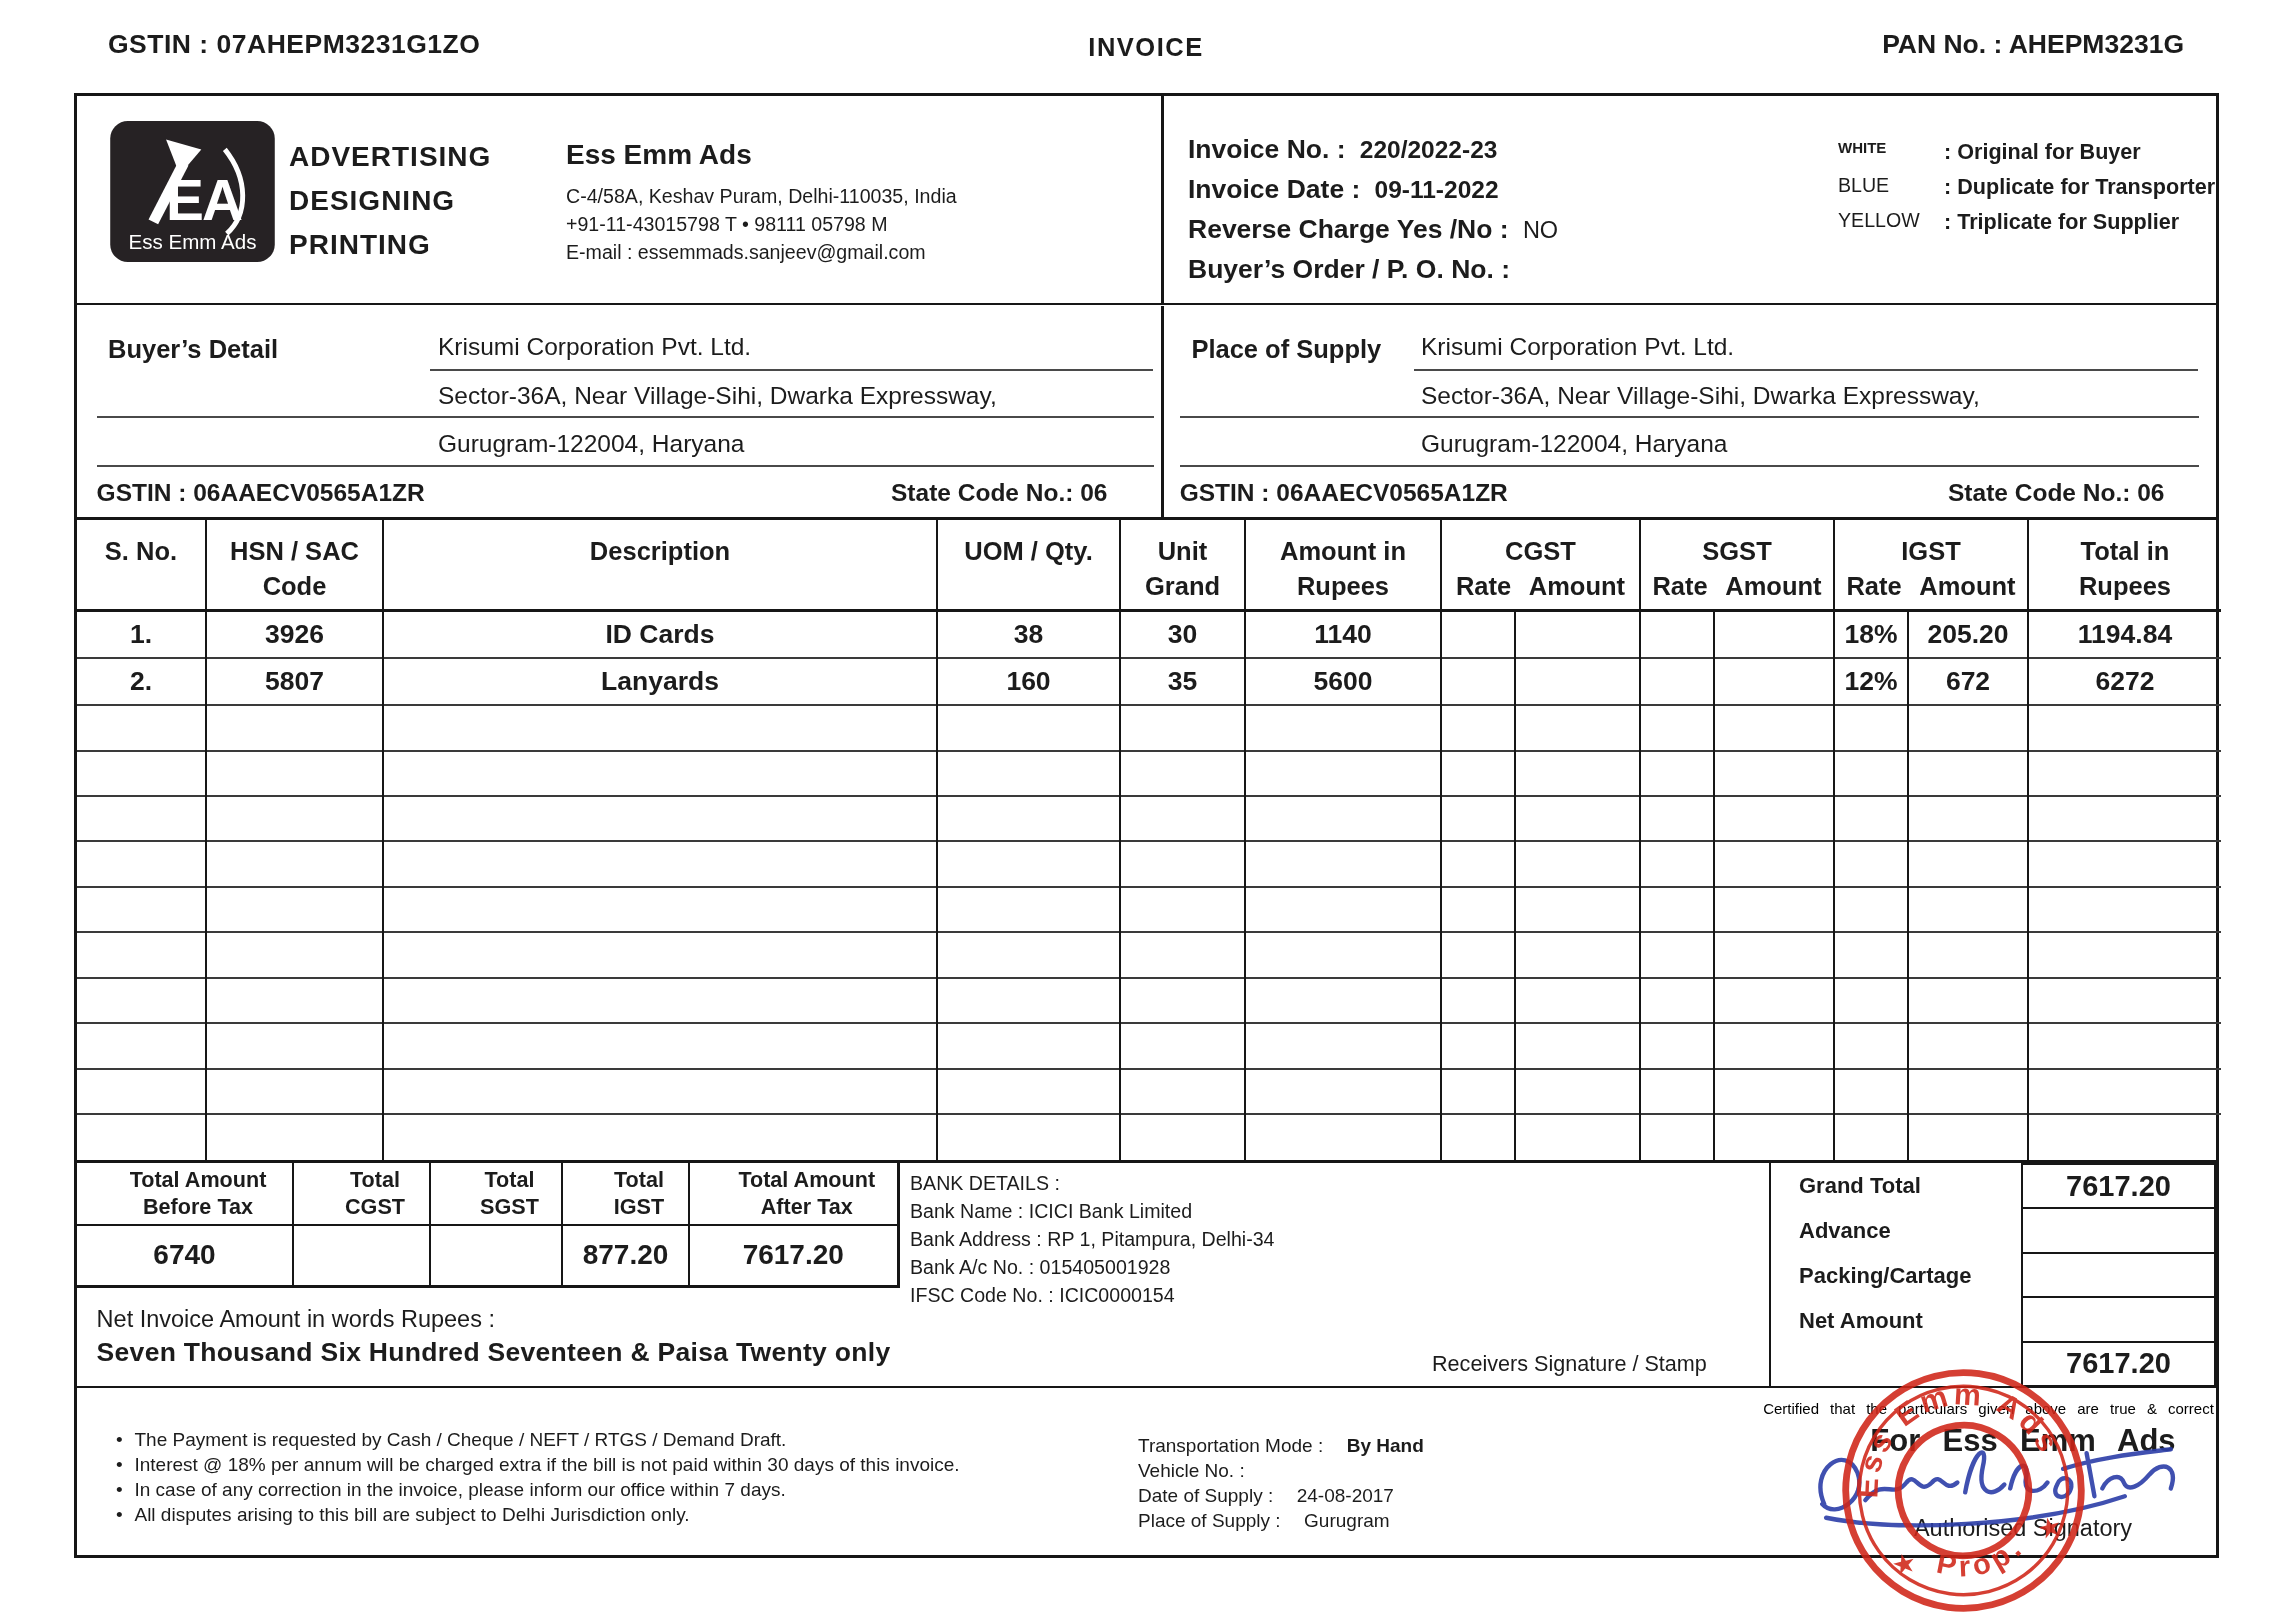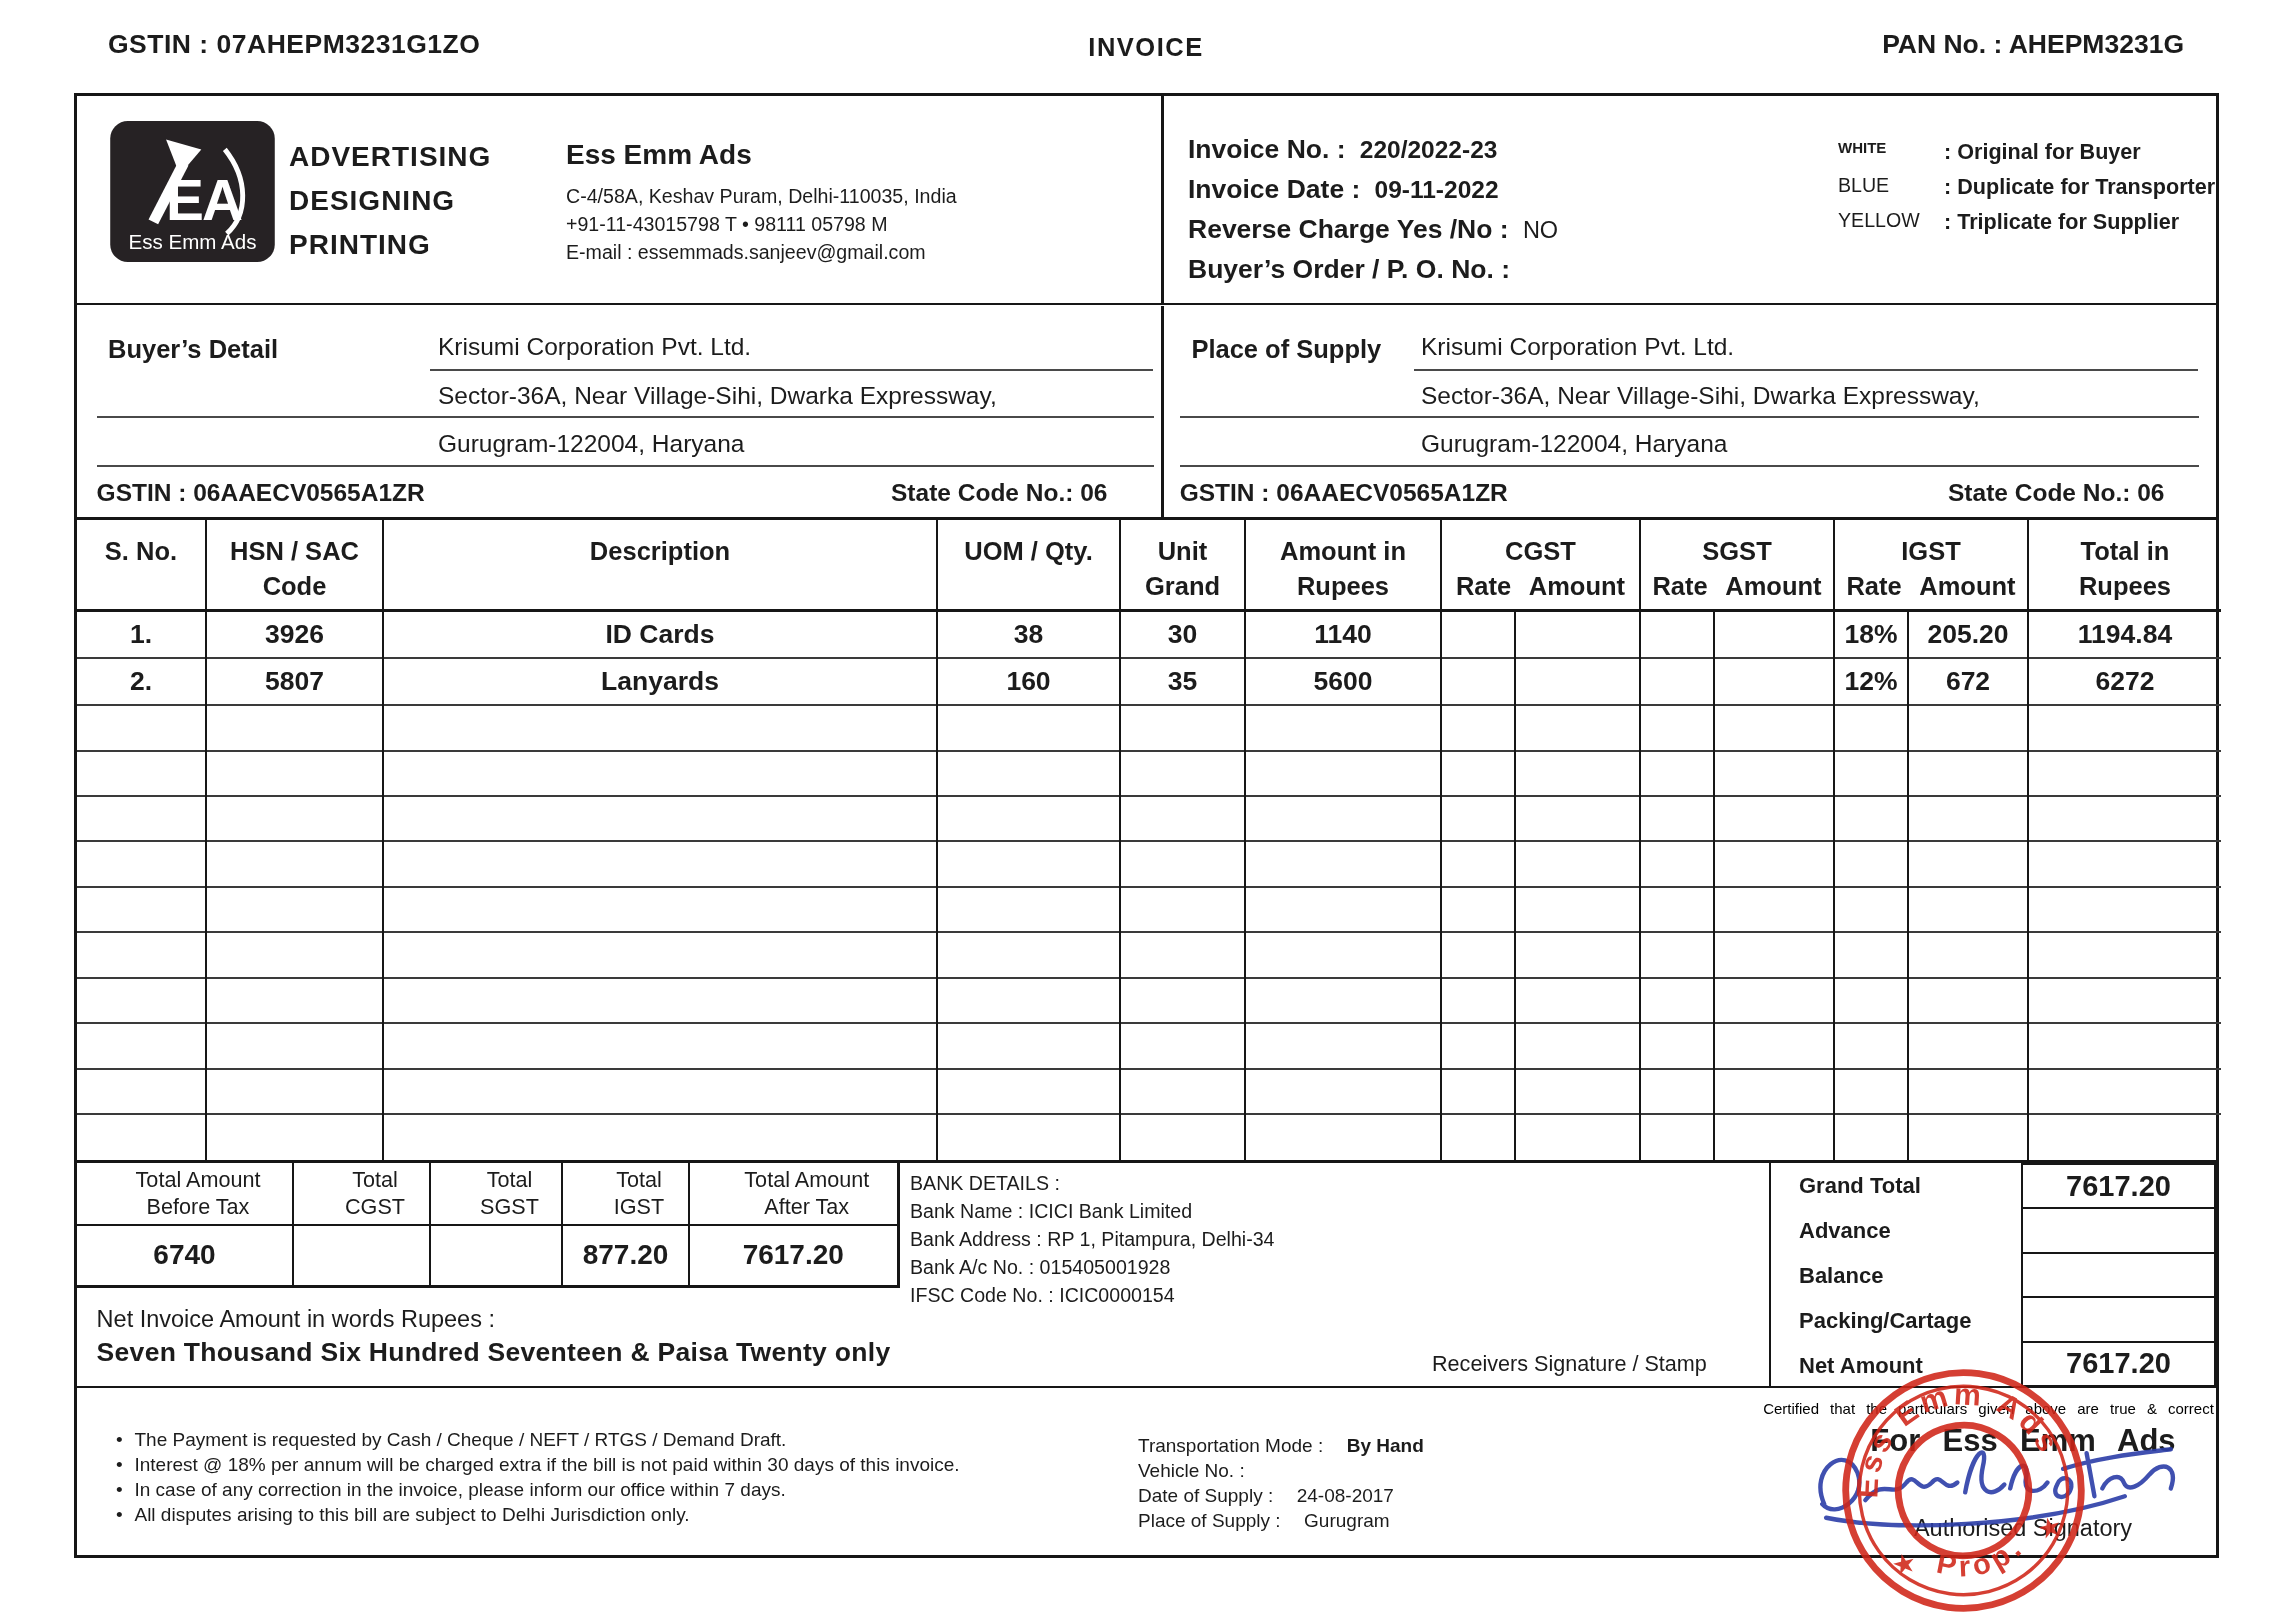--- a/index.html
+++ b/index.html
@@ -52,21 +52,21 @@
   table.items th:last-child,table.items td:last-child{border-right:none;}
   table.items tr.data-row{height:47px;}
   table.items tr.empty-row{height:45px;}
   .subhead{display:flex;justify-content:center;gap:17.6px;}
 
   
   .sec-bottom{left:0;top:1064px;width:2139px;height:225px;border-top:3.9px solid #161616;}
   table.summary{position:absolute;left:0;top:0;width:821px;height:123px;border-collapse:collapse;table-layout:fixed;
       border-right:3.9px solid #161616;border-bottom:3.9px solid #161616;}
   table.summary th{border-right:2px solid #161616;border-bottom:2px solid #161616;
-      font-size:21.6px;font-weight:400;line-height:26.5px;vertical-align:middle;padding-left:28px;}
+      font-size:21.6px;font-weight:700;line-height:26.5px;vertical-align:middle;padding-left:28px;}
   table.summary td{border-right:2px solid #161616;font-size:28px;font-weight:700;text-align:center;}
   table.summary th:last-child,table.summary td:last-child{border-right:none;}
   .bank{position:absolute;left:833px;top:5.9px;font-size:19.6px;line-height:28px;}
   .words-label{position:absolute;left:19.6px;top:143px;font-size:23.5px;}
   .words-value{position:absolute;left:19.6px;top:174px;font-size:26.5px;font-weight:700;letter-spacing:0.3px;}
   .receivers{position:absolute;left:1355px;top:188px;font-size:21.6px;}
   .grand{position:absolute;left:1692px;top:0;width:447px;height:225px;border-left:2px solid #161616;}
   .gt-row{height:45px;display:flex;align-items:center;padding-left:28px;font-size:22px;font-weight:700;}
   .gt-vals{position:absolute;left:250px;top:0;width:191px;height:220px;border:2.9px solid #161616;
       display:flex;flex-direction:column;}
@@ -487,21 +487,20 @@
         <div>IFSC Code No. : ICIC0000154</div>
       </div>
 
       <div class="words-label">Net Invoice Amount in words Rupees :</div>
       <div class="words-value">Seven Thousand Six Hundred Seventeen &amp; Paisa Twenty only</div>
       <div class="receivers">Receivers Signature / Stamp</div>
 
       <div class="grand">
         <div class="gt-row">Grand Total</div>
         <div class="gt-row">Advance</div>
-        <div class="gt-row">Balance</div>
         <div class="gt-row">Packing/Cartage</div>
         <div class="gt-row">Net Amount</div>
         <div class="gt-vals">
           <div class="gt-val">7617.20</div>
           <div class="gt-val"></div>
           <div class="gt-val"></div>
           <div class="gt-val"></div>
           <div class="gt-val">7617.20</div>
         </div>
       </div>

